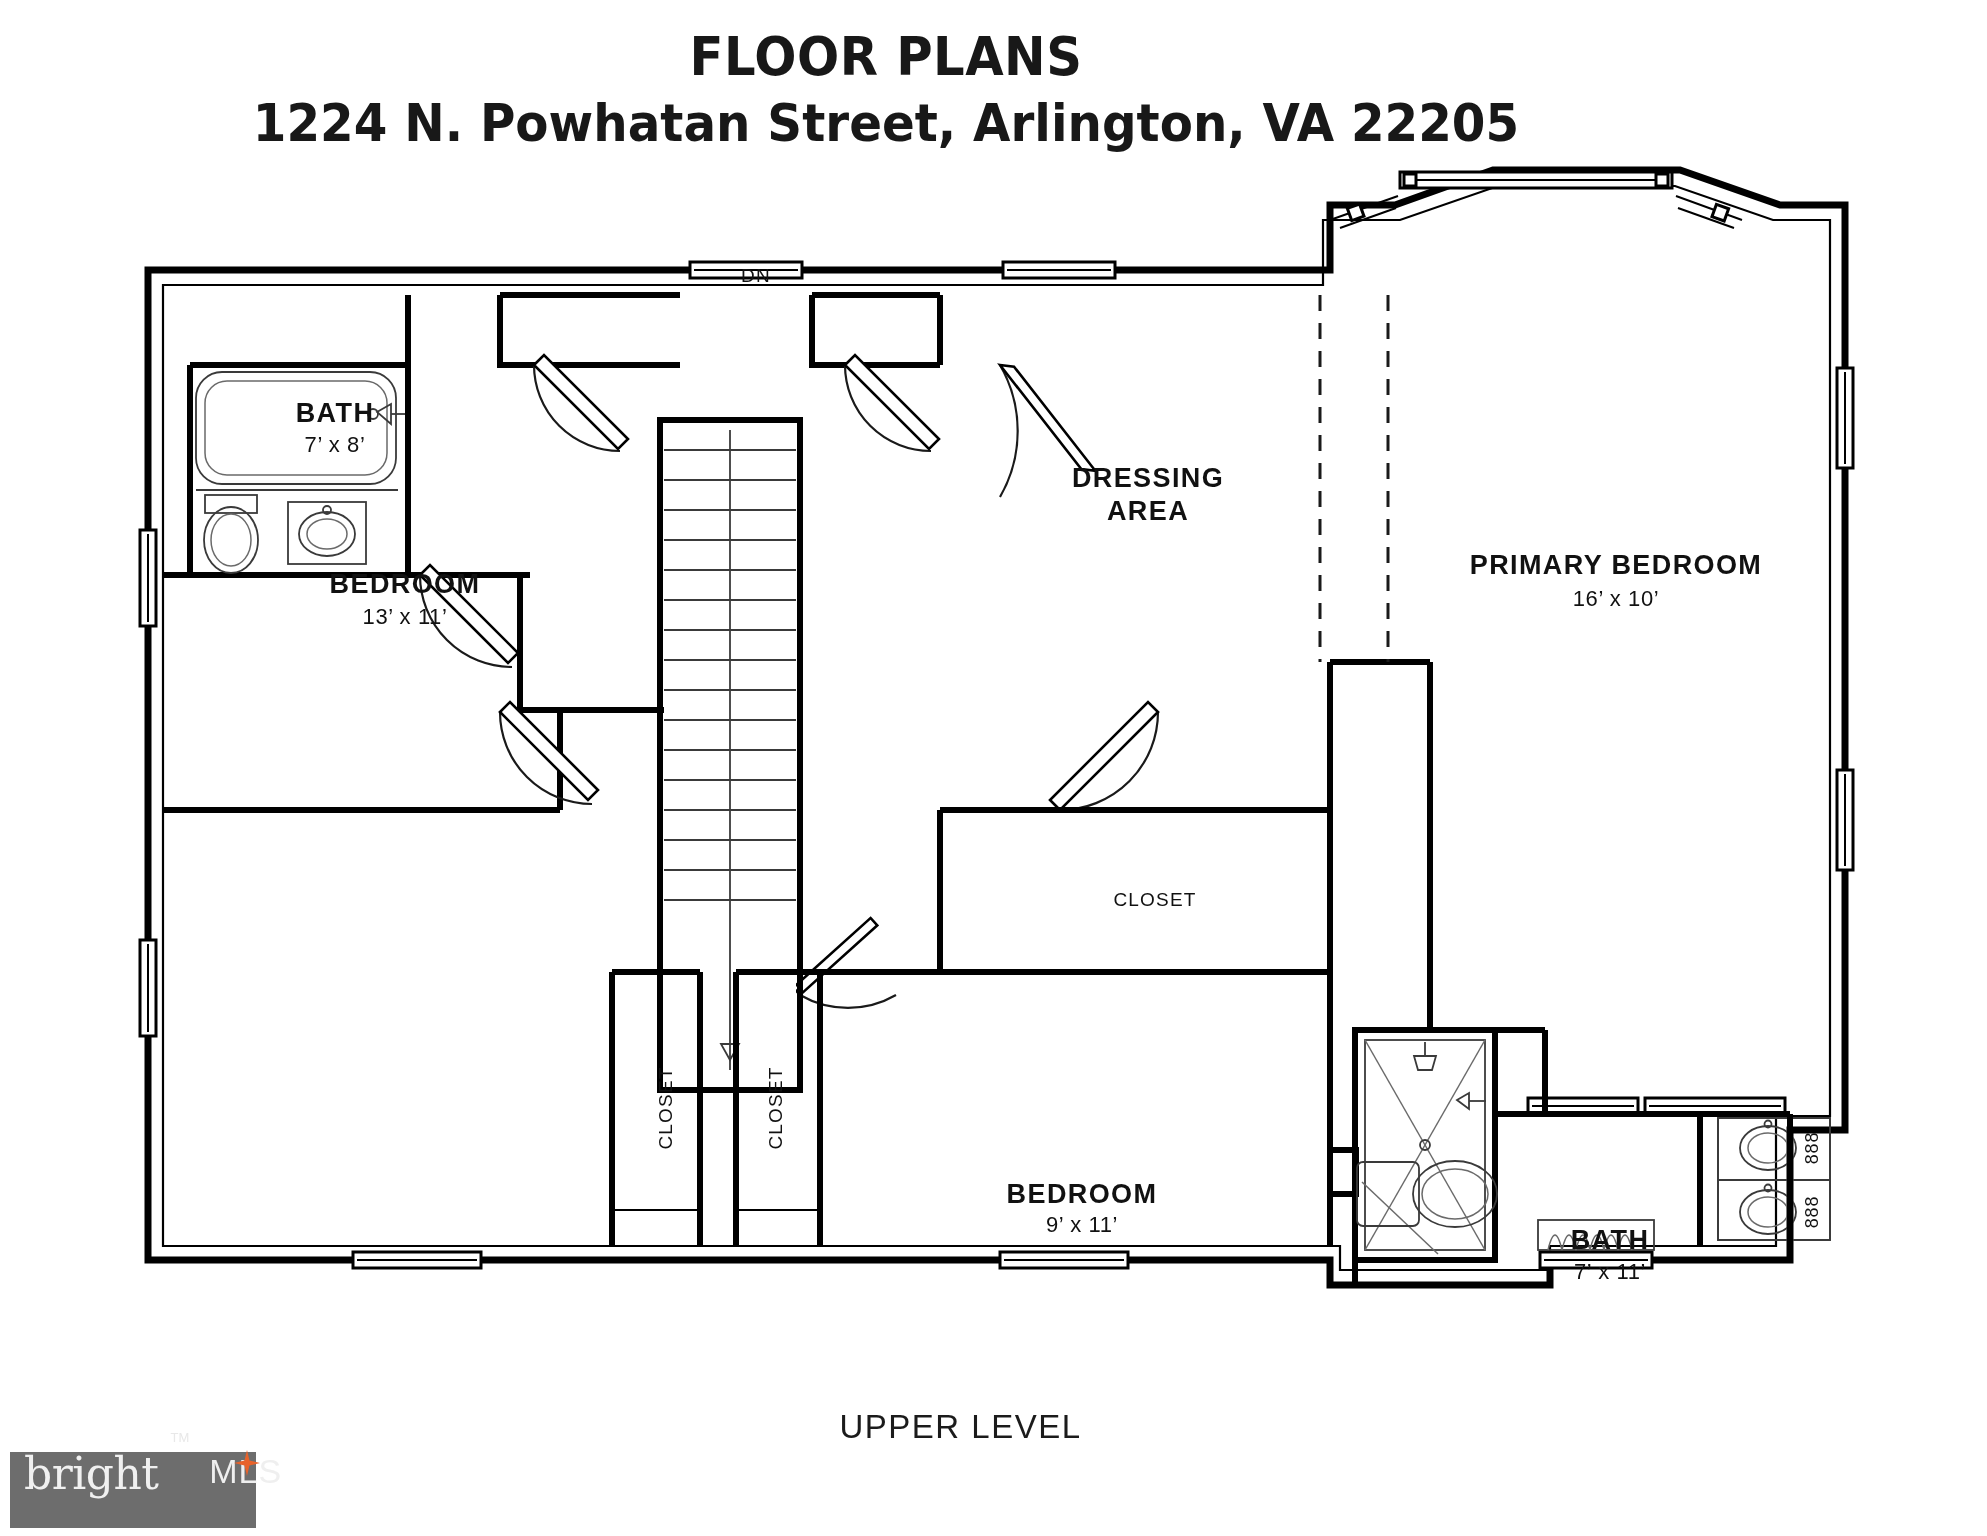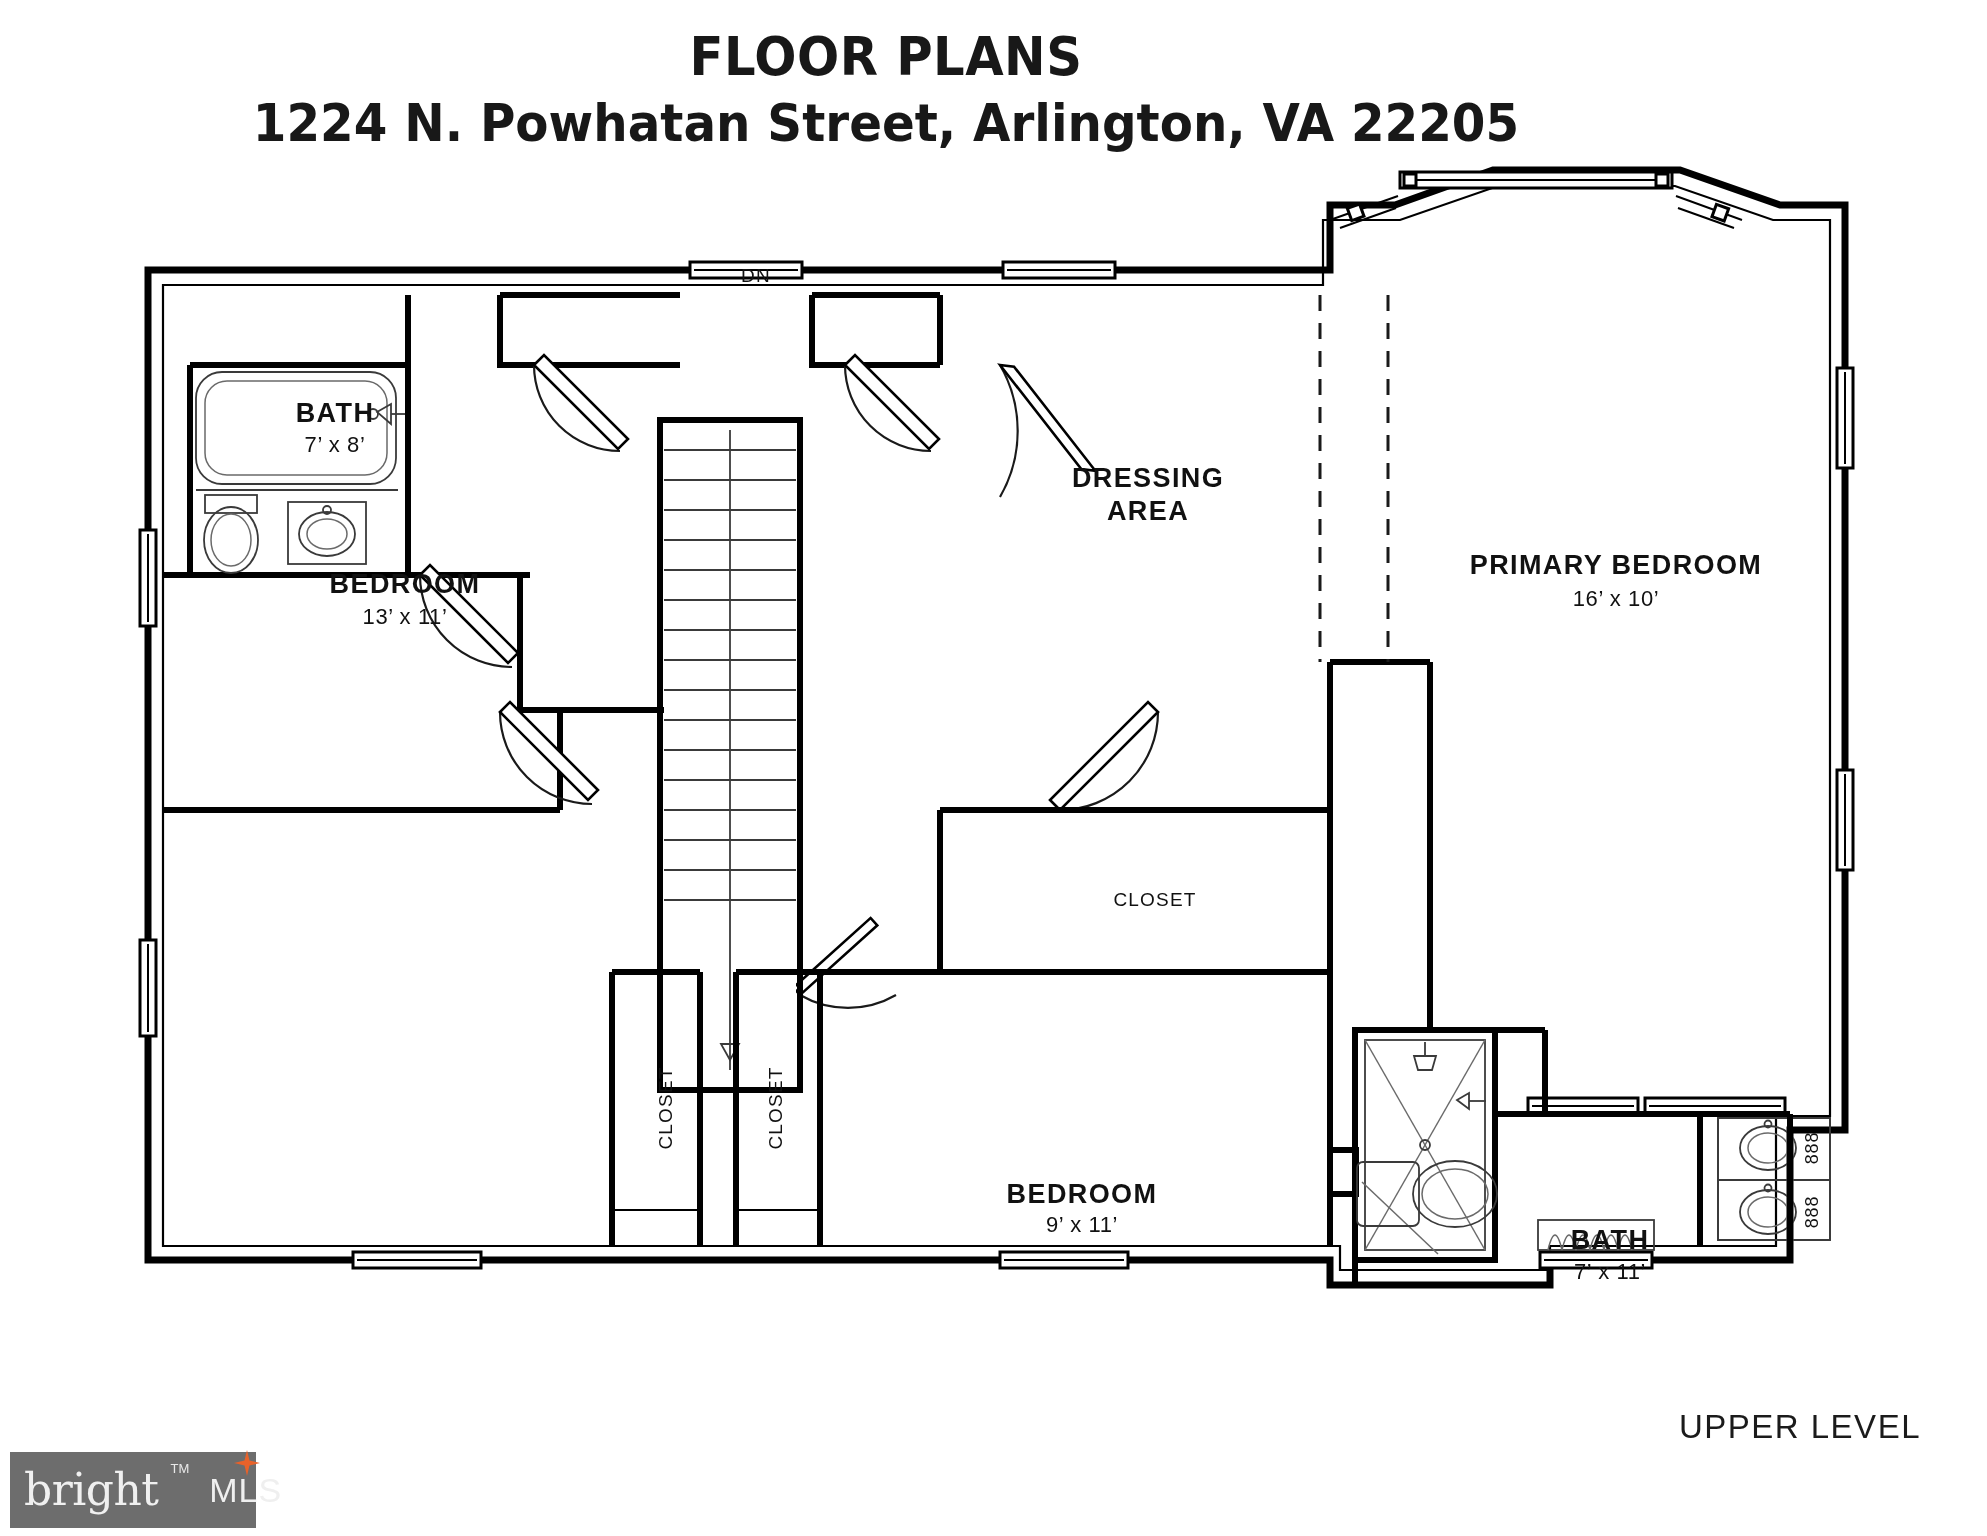--- a/index.html
+++ b/index.html
@@ -57,36 +57,36 @@
   svg.plan {
     display: block;
     width: 1987px;
     height: 1210px;
   }
   .level-caption {
     position: absolute;
     top: 1408px;
     left: 0;
     width: 1921px;
-    text-align: right;
+    text-align: center;
     font-family: "Liberation Sans", sans-serif;
     font-size: 33px;
     font-weight: 400;
     letter-spacing: 1.5px;
     color: #1b1b1b;
   }
   .logo {
     position: absolute;
     left: 10px;
     top: 1452px;
     width: 246px;
     height: 76px;
     background: #6d6d6d;
     display: flex;
-    align-items: center;
+    align-items: flex-start;
     padding-left: 14px;
     box-sizing: border-box;
   }
   .logo-bright {
     font-family: "DejaVu Serif", serif;
     font-size: 44px;
     color: #f0f0f0;
     position: relative;
     letter-spacing: -0.5px;
     line-height: 1;

